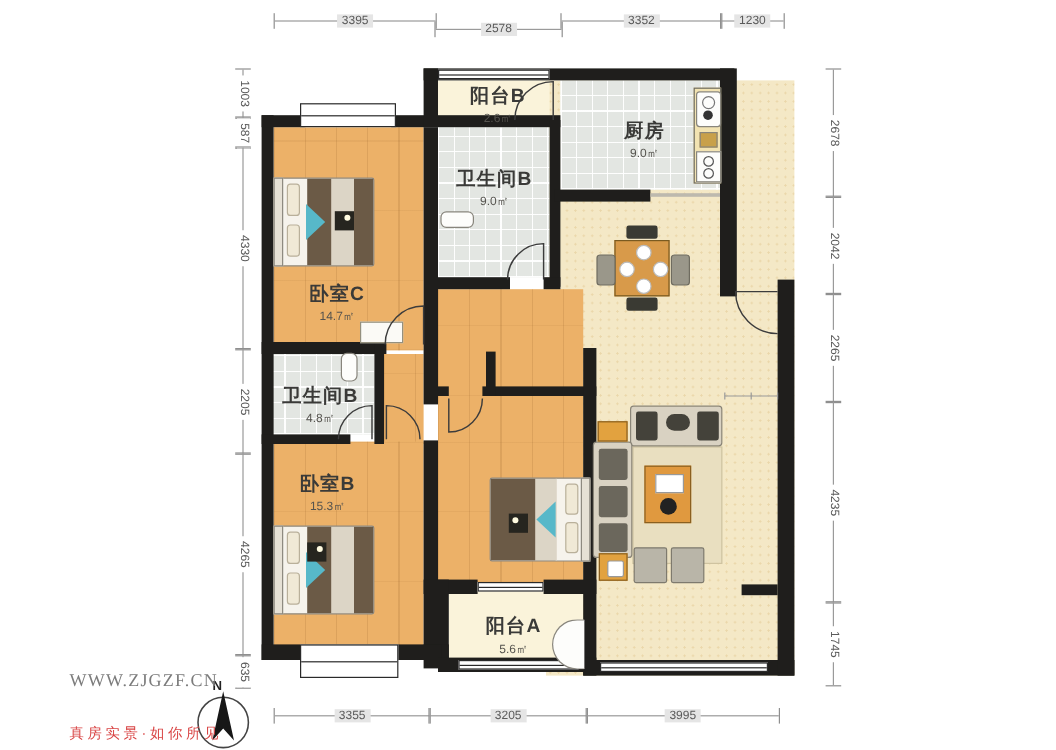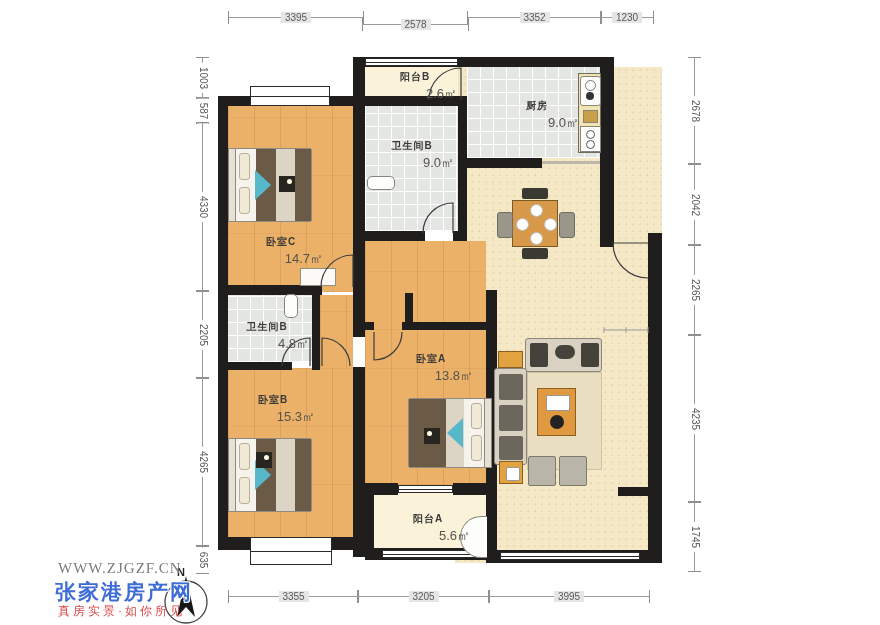--- a/index.html
+++ b/index.html
@@ -15,22 +15,22 @@
       repeating-linear-gradient(90deg,rgba(255,255,255,.95) 0 1px,transparent 1px 13px),
       repeating-linear-gradient(0deg,rgba(255,255,255,.95) 0 1px,transparent 1px 13px);}
   .f-balcony{background-color:#faf3da;}
   
   .wall{position:absolute;background:#1f1e1c;}
   .win{position:absolute;background:#fff;border:1px solid #2a2a2a;box-sizing:border-box;}
   .win i{position:absolute;left:0;right:0;top:50%;height:1px;background:#2a2a2a;}
   .sill{position:absolute;background:#bdb9ae;}
   
   .room-label{position:absolute;width:84px;text-align:center;color:#3a3a38;pointer-events:none;}
-  .room-label .rn{font-size:10px;font-weight:700;letter-spacing:1px;}
-  .room-label .ra{font-size:13px;color:#55534e;margin-top:1px;text-align:right;}
+  .room-label .rn{font-size:16px;font-weight:700;letter-spacing:1px;}
+  .room-label .ra{font-size:10px;color:#55534e;margin-top:1px;}
   
   .dim{position:absolute;color:#5a5a5a;}
   .dim.h{height:13px;border-left:1px solid #8f8f8f;border-right:1px solid #8f8f8f;}
   .dim.h:before{content:"";position:absolute;left:0;right:0;top:6px;height:1px;background:#9a9a9a;}
   .dim.h .dlabel{position:absolute;top:1px;left:50%;transform:translateX(-50%);background:#e5e5e5;
       padding:0 4px;font-size:10px;white-space:nowrap;}
   .dim.v{width:13px;border-top:1px solid #8f8f8f;border-bottom:1px solid #8f8f8f;}
   .dim.v:before{content:"";position:absolute;top:0;bottom:0;left:6px;width:1px;background:#9a9a9a;}
   .dim.v .dlabel{position:absolute;top:50%;left:50%;transform:translate(-50%,-50%) rotate(90deg);
       background:#fff;padding:0 4px;font-size:10px;white-space:nowrap;}
@@ -259,24 +259,20 @@
     <div class="ra">14.7㎡</div>
   </div>
   <div class="room-label" style="left:225px;top:320px;">
     <div class="rn">卫生间B</div>
     <div class="ra">4.8㎡</div>
   </div>
   <div class="room-label" style="left:231px;top:393px;">
     <div class="rn">卧室B</div>
     <div class="ra">15.3㎡</div>
   </div>
-  <div class="room-label" style="left:389px;top:352px;">
-    <div class="rn">卧室A</div>
-    <div class="ra">13.8㎡</div>
-  </div>
   <div class="room-label" style="left:386px;top:512px;">
     <div class="rn">阳台A</div>
     <div class="ra">5.6㎡</div>
   </div>
 
   <div class="dim h" style="left:228px;top:11px;width:134px;">
       <span class="dlabel">3395</span>
     </div>
   <div class="dim h" style="left:362px;top:18px;width:105px;">
       <span class="dlabel">2578</span>
@@ -327,16 +323,15 @@
       <span class="dlabel">3355</span>
     </div>
   <div class="dim h" style="left:357px;top:590px;width:131px;">
       <span class="dlabel">3205</span>
     </div>
   <div class="dim h" style="left:488px;top:590px;width:160px;">
       <span class="dlabel">3995</span>
     </div>
 
   <div class="wm-site" style="left:58px;top:560px;">WWW.ZJGZF.CN</div>
-  <div class="wm-brand" style="left:55px;top:578px;color:#3e6cd6;">张家港房产网</div>
   <div class="wm-slogan" style="left:58px;top:603px;color:#d94545;">真房实景·如你所见</div>
 
 </div>
 
 </body></html>

